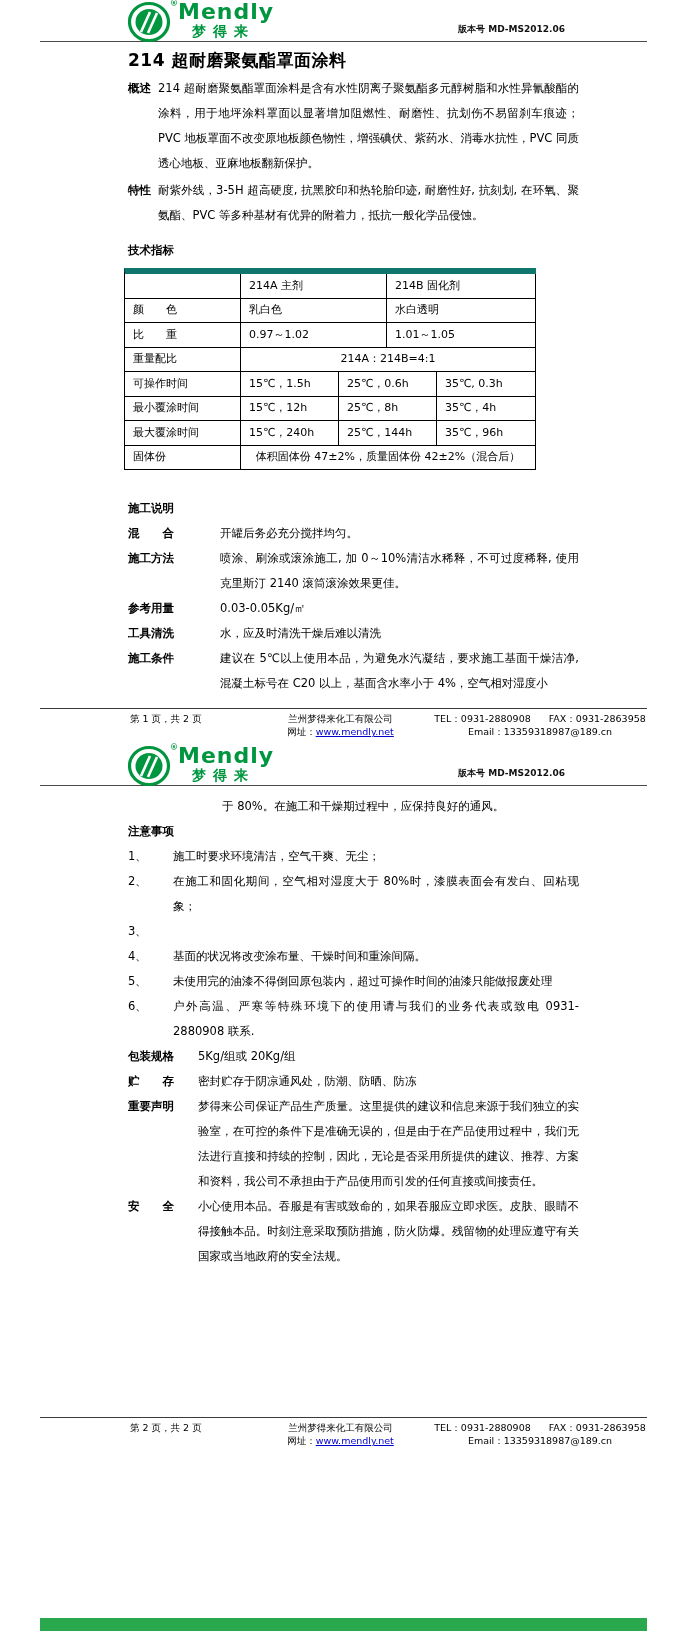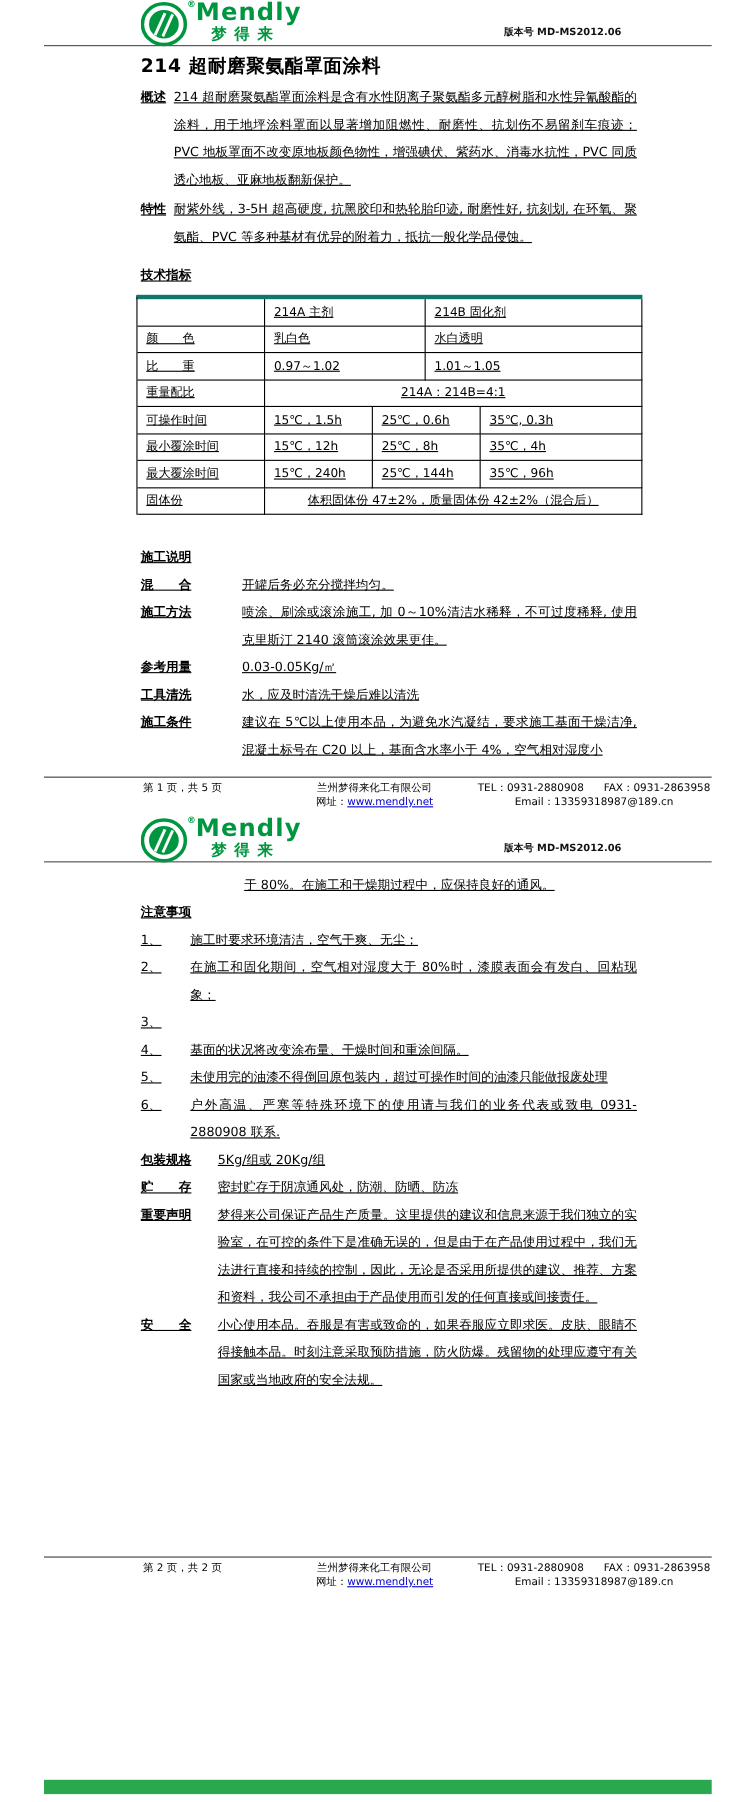--- a/index.html
+++ b/index.html
@@ -13,36 +13,36 @@
   .page-header.second{ margin-top:6px; }
   .logo{ position:absolute; left:88px; top:1px; display:flex; align-items:flex-start; }
   .logo-mark{ position:relative; width:46px; height:42px; }
   .logo-reg{ position:absolute; top:-2px; right:-4px; font-size:8px; color:var(--green); font-weight:bold; }
   .logo-text{ margin-left:4px; display:flex; flex-direction:column; }
   .logo-en{ color:var(--green); font-weight:bold; font-size:22px; line-height:22px; letter-spacing:1px; }
   .logo-cn{ color:var(--green); font-weight:bold; font-size:14px; line-height:16px; letter-spacing:7px; margin-left:14px; }
   .version{ position:absolute; right:82px; bottom:5px; font-size:9px; color:#111;font-weight:bold; }
 
   
-  .content{ margin:0 108px 0 128px;text-decoration:underline; }
+  .content{ margin:0 108px 0 128px; }
   .title{ font-size:17px; font-weight:bold; margin:6px 122px 0 128px; line-height:24px; letter-spacing:0.5px; }
   .kv{ display:flex; line-height:25px; }
   .kv .label{ font-weight:bold; flex:none; white-space:nowrap; }
   .kv .value{ flex:1; text-align:justify; }
   .kv.ov .label{ width:30px; }
   .kv.ov{ margin-top:4px; }
   .kv.ft{ margin-top:2px; }
   .kv.ft .label{ width:30px; }
   .sec-heading{ font-weight:bold; line-height:25px; margin-top:10px; }
   .sec-heading.constr{ margin-top:26px; }
   .kv.cn .label{ width:92px; }
   .kv.sp .label{ width:70px; }
 
   
-  .ttable{ width:460px; margin-left:-4px; margin-top:5px; border-top:4px solid #0f766e; border-left:1px solid #000; font-size:11px; }
+  .ttable{ width:412px; margin-left:-4px; margin-top:5px; border-top:6px solid #0f766e; border-left:1px solid #000; font-size:11px; }
   .trow{ display:flex; }
   .tc{ border-right:1px solid #000; border-bottom:1px solid #000; padding:3.5px 8px; line-height:16.5px; white-space:nowrap; overflow:hidden; }
   .tc.c1{ width:116px; }
   .tc.c2{ width:146px; }
   .tc.c3{ flex:1; }
   .tc.c4{ width:98px; }
   .tc.c4e{ flex:1; }
   .tc.cspan{ flex:1; text-align:center; }
 
   
@@ -166,21 +166,21 @@
       <span class="label">工具清洗</span>
       <span class="value">水，应及时清洗干燥后难以清洗</span>
     </div>
     <div class="kv cn">
       <span class="label">施工条件</span>
       <span class="value">建议在 5℃以上使用本品，为避免水汽凝结，要求施工基面干燥洁净, 混凝土标号在 C20 以上，基面含水率小于 4%，空气相对湿度小</span>
     </div>
   </div>
 
   <div class="pfooter first">
-    <span class="f-info">第 1 页，共 5 页</span>
+    <span class="f-info">第 1 页，共 2 页</span>
     <div class="f-center">
       <div>兰州梦得来化工有限公司</div>
       <div>
         <span>网址：</span><a class="link">www.mendly.net</a>
       </div>
     </div>
     <div class="f-right">
       <div>
         <span>TEL：0931-2880908</span><span class="fgap"></span><span>FAX：0931-2863958</span>
       </div>

